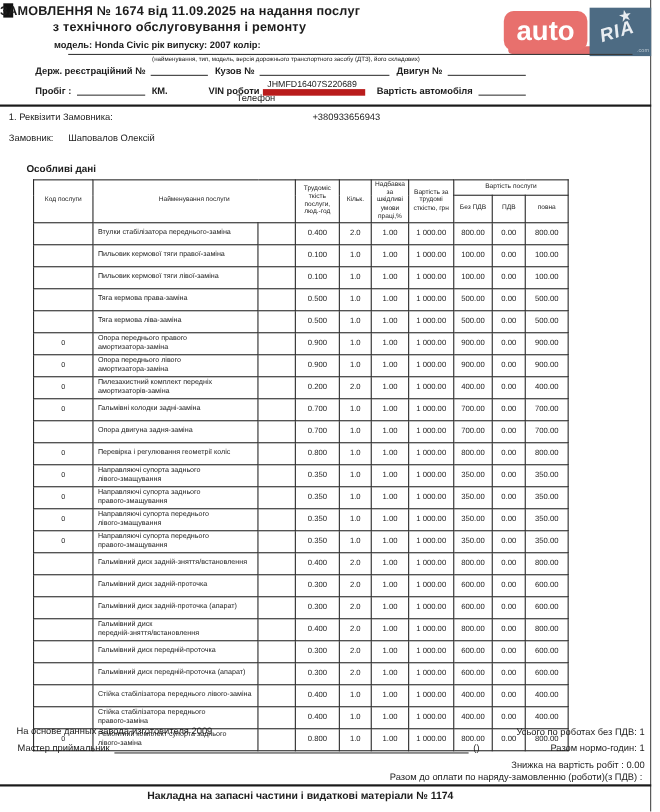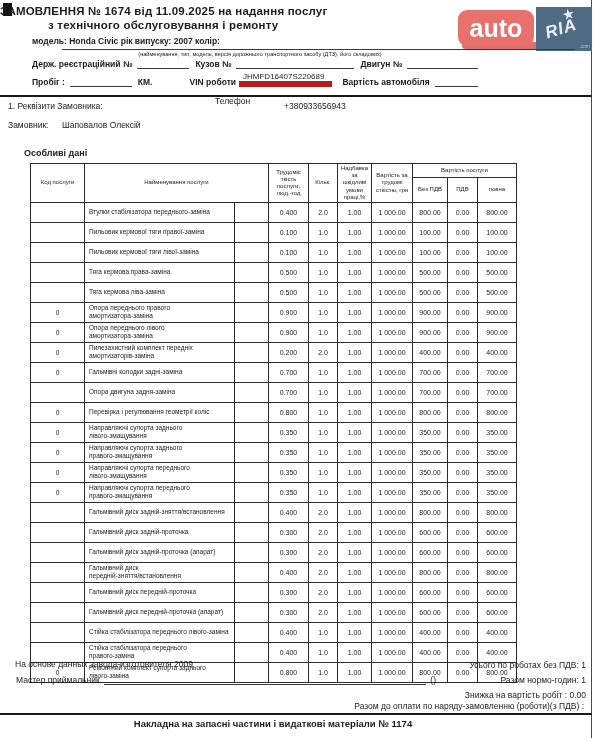--- a/index.html
+++ b/index.html
@@ -18,36 +18,36 @@
   .logo{position:absolute;left:458px;top:7px;width:146px;height:44px;}
   .logo-auto{position:absolute;left:0;top:3px;width:76px;height:36px;border-radius:9px;
     display:flex;align-items:center;justify-content:center;color:#fff;font-weight:bold;font-size:25px;line-height:1;}
   .logo-bar{position:absolute;left:4px;top:35px;width:126px;height:7px;border-radius:4px;opacity:.92;}
   .logo-ria{position:absolute;left:78px;top:0;width:56px;height:44px;}
   .logo-ria .star{position:absolute;left:26px;top:-1px;color:#e9edf1;font-size:14px;transform:rotate(-12deg);}
   .logo-ria .ria-text{position:absolute;left:9px;top:12px;color:#e9edf1;font-weight:bold;font-style:italic;
     font-size:17px;letter-spacing:1px;transform:rotate(-17deg);}
   .logo-ria .com{position:absolute;right:2px;bottom:2px;font-size:5px;color:#b9c6d0;}
 
-  .model-line{position:absolute;left:32px;top:36px;font-size:8.5px;font-weight:bold;}
+  .model-line{position:absolute;left:49px;top:36px;font-size:8.5px;font-weight:bold;}
   .model-underline{position:absolute;left:62px;top:49px;width:513px;border-top:1px solid #3a3a3a;}
   .model-note{position:absolute;left:50px;top:51px;width:420px;text-align:center;font-size:5.6px;color:#222;}
 
   .frow{position:absolute;left:32px;width:452px;display:flex;align-items:flex-end;font-size:8.5px;text-align:center;}
   .frow1{top:58px;}
   .frow2{top:72px;}
   .frow .lab{font-weight:bold;white-space:nowrap;margin-right:3px;}
   .frow .u{display:inline-block;border-bottom:1px solid #3a3a3a;height:10px;margin:0 6px 0 2px;}
   .frow .grow{flex:1;}
   .vin-val{display:inline-block;border-bottom:6px solid #b91c1c;padding:0 8px 0 4px;font-size:8px;white-space:nowrap;}
 
   .thick-hr{position:absolute;left:0;top:95px;width:592px;height:2px;background:#1a1a1a;}
 
   .cust-section-title{position:absolute;left:8px;top:101px;font-size:8.5px;}
-  .phone-label{position:absolute;left:215px;top:96px;font-size:8.5px;text-align:center;}
+  .phone-label{position:absolute;left:215px;top:84px;font-size:8.5px;text-align:center;}
   .phone-value{position:absolute;left:284px;top:101px;font-size:8.5px;}
   .cust-label{position:absolute;left:8px;top:120px;font-size:8.5px;}
   .cust-name{position:absolute;left:62px;top:120px;font-size:8.5px;}
 
   .section-title{position:absolute;left:24px;top:148px;font-size:9px;font-weight:bold;}
 
   table.svc{position:absolute;left:30px;top:163px;width:486px;border-collapse:collapse;table-layout:fixed;}
   table.svc th, table.svc td{border:1px solid #2b2b2b;padding:1px 2px;text-align:center;vertical-align:middle;}
   table.svc thead th{font-weight:normal;font-size:6px;line-height:1.2;}
   table.svc tbody td{font-size:7px;height:17px;}

